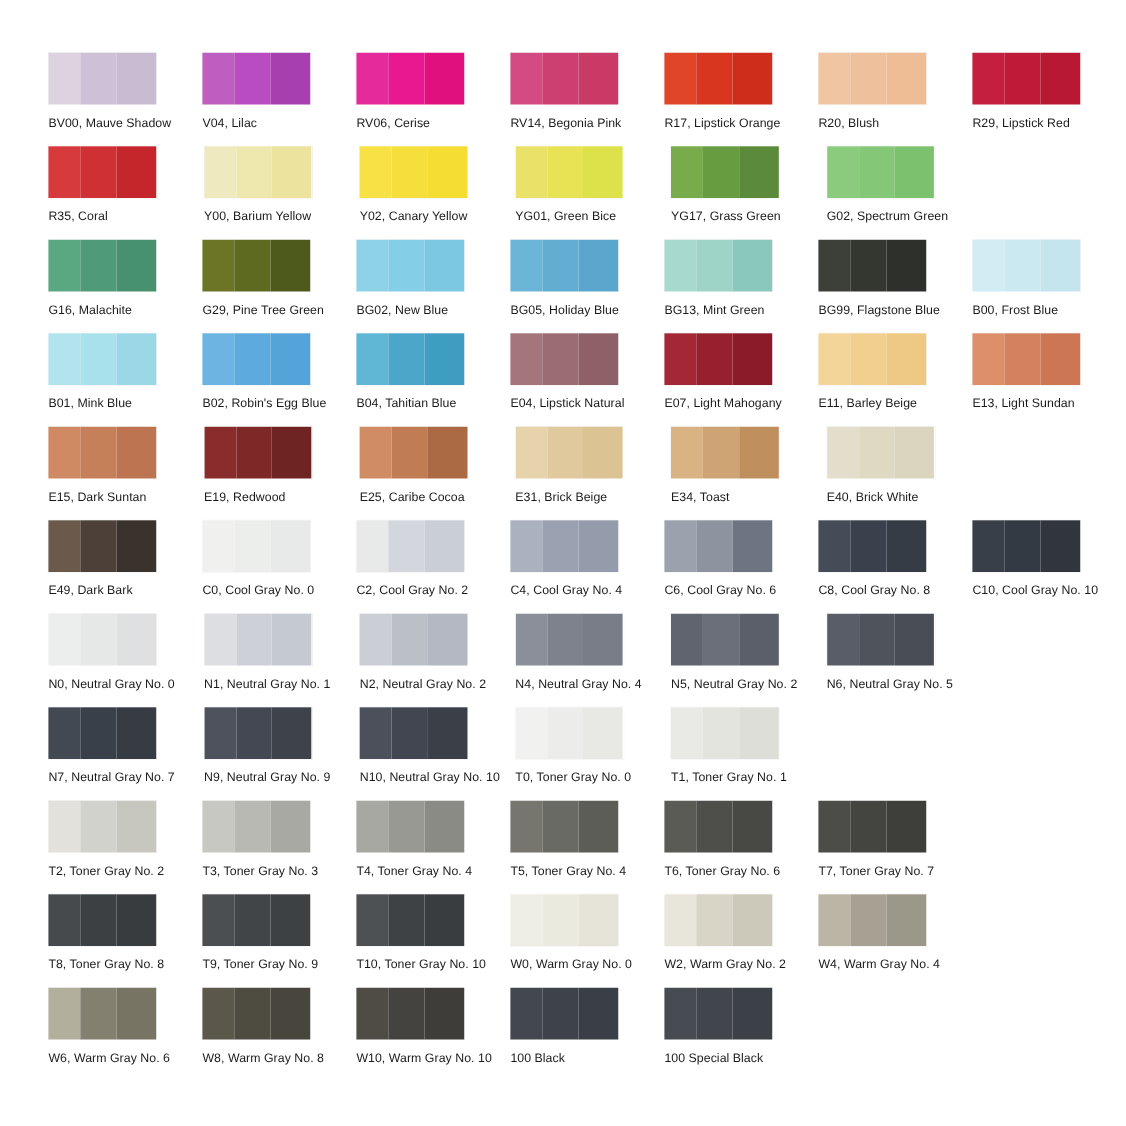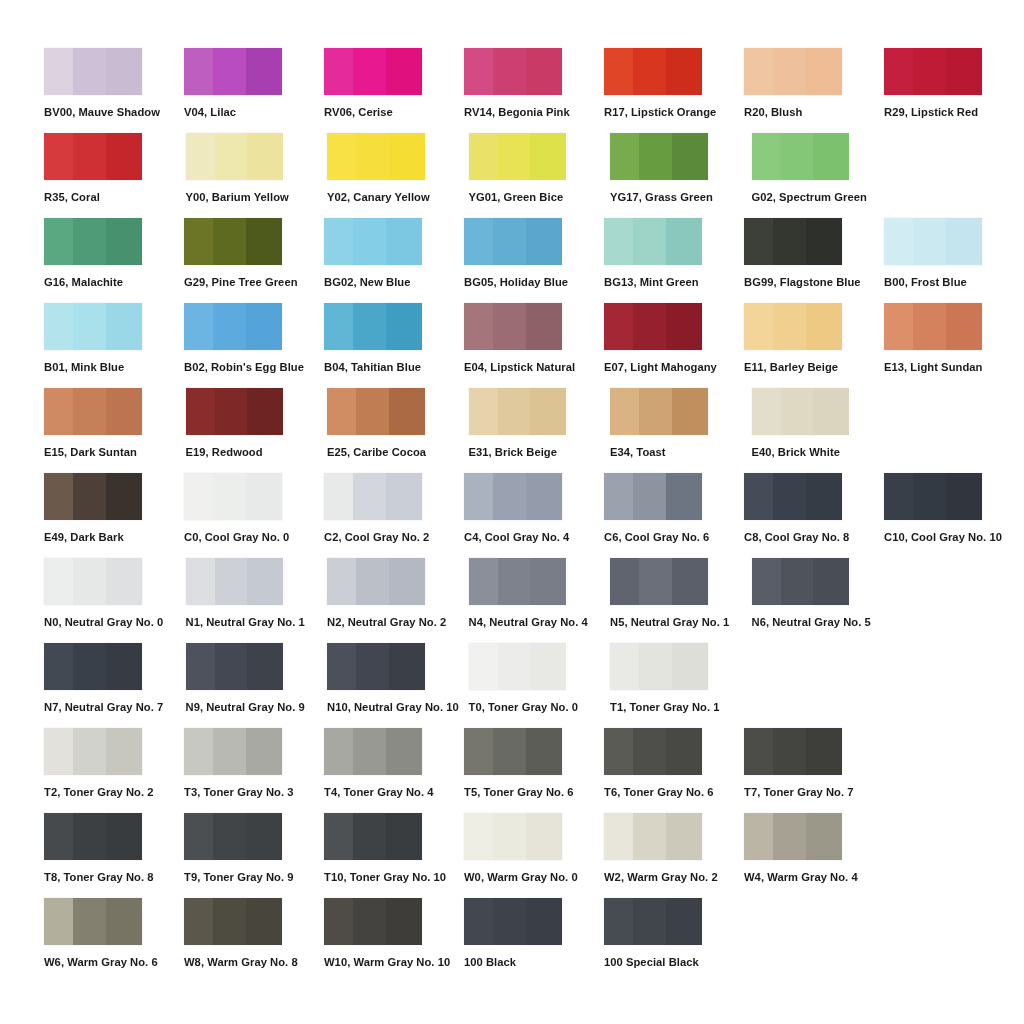--- a/index.html
+++ b/index.html
@@ -11,21 +11,20 @@
   }
   #chart{
     position:relative;
     width:1024px;height:1024px;
     box-sizing:border-box;
     padding:48px 0 0 44px;
   }
   .row{
     display:flex;
     height:85px;
-    font-weight:bold;
   }
   .cell{
     width:141.5px;
     box-sizing:border-box;
   }
   .cell.empty{visibility:hidden;}
   .swatch{
     width:98px;
     height:47px;
     display:flex;
@@ -412,21 +411,21 @@
           <div class="band b3" style="background: rgb(120, 125, 136);"></div>
         </div>
         <div class="label">N4, Neutral Gray No. 4</div>
       </div>
       <div class="cell">
         <div class="swatch">
           <div class="band b1" style="background: rgb(95, 100, 111);"></div>
           <div class="band b2" style="background: rgb(106, 111, 122);"></div>
           <div class="band b3" style="background: rgb(90, 95, 105);"></div>
         </div>
-        <div class="label">N5, Neutral Gray No. 1</div>
+        <div class="label">N5, Neutral Gray No. 2</div>
       </div>
       <div class="cell">
         <div class="swatch">
           <div class="band b1" style="background: rgb(88, 93, 103);"></div>
           <div class="band b2" style="background: rgb(78, 83, 92);"></div>
           <div class="band b3" style="background: rgb(72, 77, 86);"></div>
         </div>
         <div class="label">N6, Neutral Gray No. 5</div>
       </div>
     </div>
@@ -497,21 +496,21 @@
           <div class="band b3" style="background: rgb(139, 139, 133);"></div>
         </div>
         <div class="label">T4, Toner Gray No. 4</div>
       </div>
       <div class="cell">
         <div class="swatch">
           <div class="band b1" style="background: rgb(118, 118, 111);"></div>
           <div class="band b2" style="background: rgb(106, 106, 100);"></div>
           <div class="band b3" style="background: rgb(93, 93, 87);"></div>
         </div>
-        <div class="label">T5, Toner Gray No. 6</div>
+        <div class="label">T5, Toner Gray No. 4</div>
       </div>
       <div class="cell">
         <div class="swatch">
           <div class="band b1" style="background: rgb(91, 91, 86);"></div>
           <div class="band b2" style="background: rgb(78, 78, 74);"></div>
           <div class="band b3" style="background: rgb(72, 72, 68);"></div>
         </div>
         <div class="label">T6, Toner Gray No. 6</div>
       </div>
       <div class="cell">

